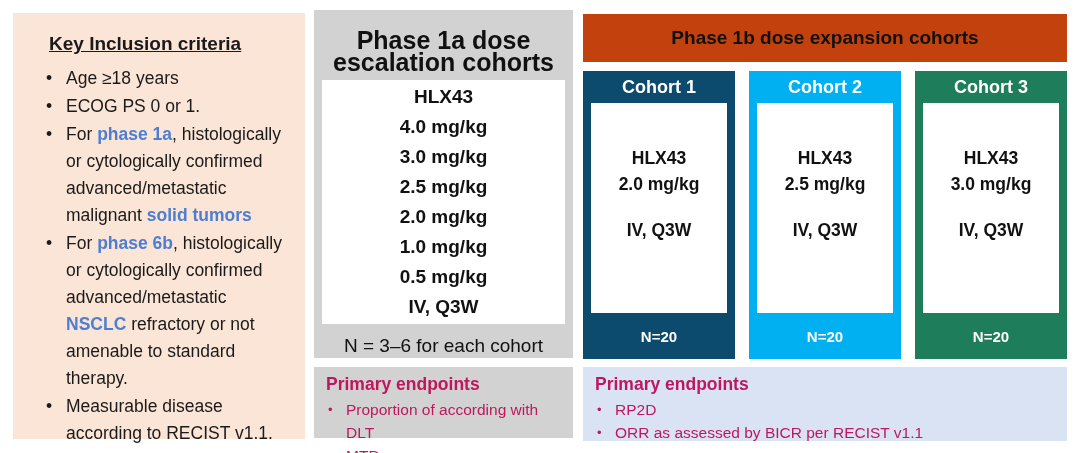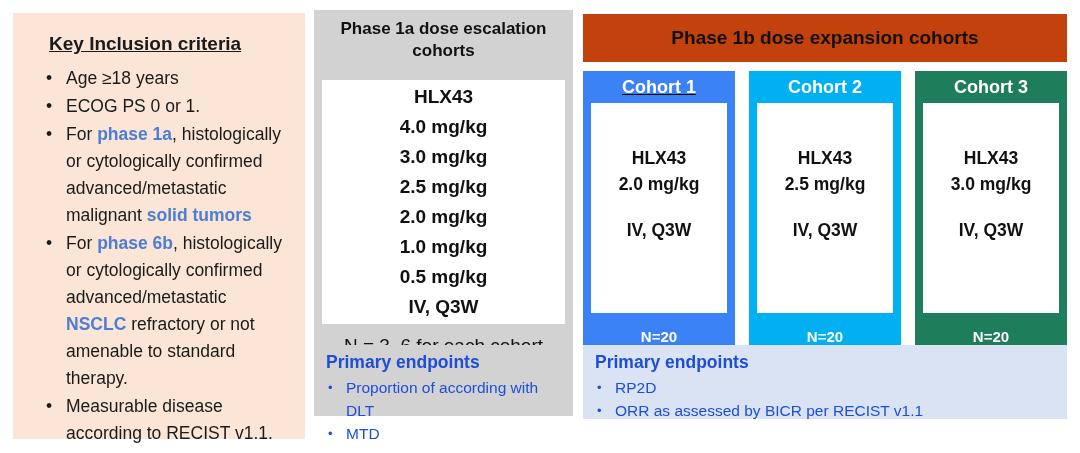--- a/index.html
+++ b/index.html
@@ -12,28 +12,28 @@
   .incl-title{font-size:19px;font-weight:700;text-decoration:underline;margin:0 0 10px 0;}
   .incl-list{list-style:none;margin:0;padding:0 0 0 0;}
   .incl-list li{display:flex;align-items:flex-start;font-size:17.5px;line-height:27px;margin:0 0 1px 0;}
   .incl-list .bullet{flex:0 0 20px;margin-left:-3px;}
   .incl-list .btext{flex:1;}
   .hl{color:#4d7ed2;font-weight:700;}
 
   
   .p1a-panel{position:absolute;left:314px;top:10px;width:259px;height:348px;background:#d2d2d2;}
   .p1a-header{height:60px;display:flex;align-items:center;justify-content:center;text-align:center;
-    font-size:17px;font-weight:700;line-height:22px;padding:0 14px;color:#111;}
+    font-size:25px;font-weight:700;line-height:22px;padding:0 14px;color:#111;margin-top:11px;}
   .dose-box{position:absolute;left:8px;top:70px;width:243px;height:244px;background:#ffffff;
     display:flex;flex-direction:column;justify-content:center;}
   .dose-line{text-align:center;font-size:19px;font-weight:700;line-height:30px;color:#111;}
   .p1a-n{position:absolute;left:0;top:314px;width:100%;height:44px;display:flex;align-items:center;
     justify-content:center;font-size:19px;font-weight:400;color:#111;}
 
-  .endpoints-box{position:absolute;top:345px;box-sizing:border-box;padding:7px 12px 16px 12px;color:#1d4ed8;}
+  .endpoints-box{position:absolute;top:367px;box-sizing:border-box;padding:7px 12px 16px 12px;color:#be185d;}
   .ep-gray{left:314px;width:259px;height:71px;background:#d2d2d2;}
   .ep-lav{left:583px;width:484px;height:74px;background:#dae3f3;}
   .ep-title{font-size:17.5px;font-weight:700;margin:0 0 3px 0;}
   .ep-list{list-style:none;margin:0;padding:0;}
   .ep-list li{display:flex;align-items:flex-start;font-size:15.5px;line-height:23px;}
   .ep-list .bullet{flex:0 0 18px;font-size:13px;line-height:23px;padding-left:2px;}
 
   
   .p1b-header{position:absolute;left:583px;top:14px;width:484px;height:48px;background:#c2410c;
     display:flex;align-items:center;justify-content:center;font-size:19px;font-weight:700;color:#111;}
@@ -104,21 +104,21 @@
         </li>
         <li>
           <span class="bullet">•</span>
           <span class="btext">MTD</span>
         </li>
       </ul>
   </div>
 
   <div class="p1b-header">Phase 1b dose expansion cohorts</div>
   <div class="cohort-row">
-      <div class="cohort-box" style="background: #3b82f6; text-decoration: underline;">
+      <div class="cohort-box" style="background: #0c4a6e;">
         <div class="cohort-title">Cohort 1</div>
         <div class="cohort-white">
           <div class="cw-line">HLX43</div>
           <div class="cw-line">2.0 mg/kg</div>
           <div class="cw-line cw-sched">IV, Q3W</div>
         </div>
         <div class="cohort-n">N=20</div>
       </div>
       <div class="cohort-box" style="background: rgb(0, 176, 240);">
         <div class="cohort-title">Cohort 2</div>

